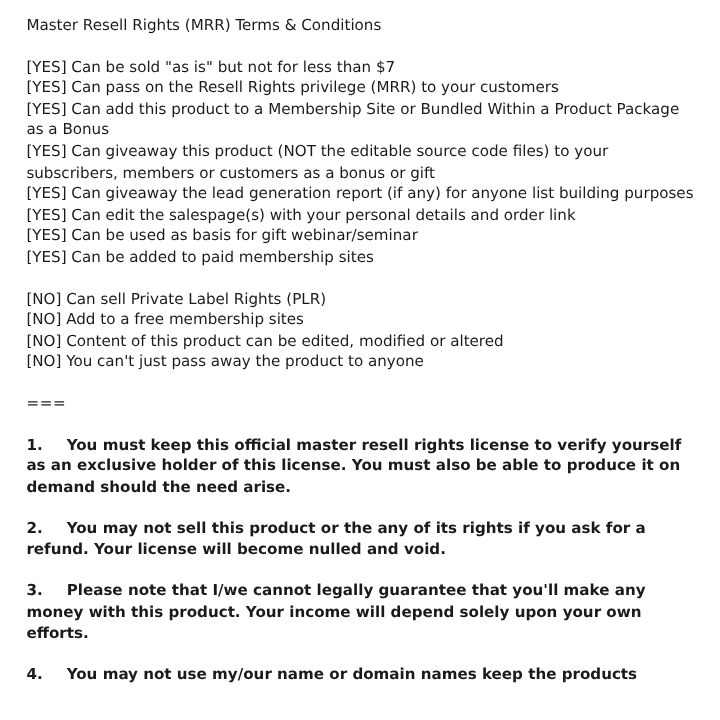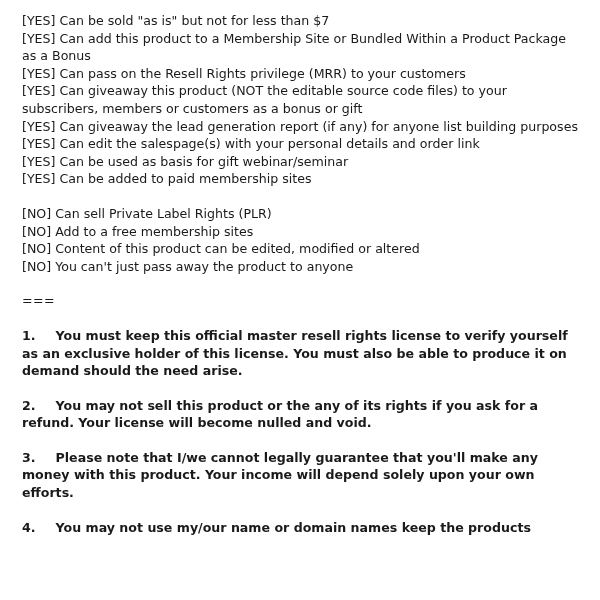--- a/index.html
+++ b/index.html
@@ -52,25 +52,26 @@
   .gap-sp {
     display: inline-block;
     width: 20px;
   }
 </style>
 </head>
 <body>
 
 <div id="doc">
 
+  <p class="title">Master Resell Rights (MRR) Terms &amp; Conditions</p>
 
   <div class="block">
     <p class="line">[YES] Can be sold "as is" but not for less than $7</p>
+    <p class="line">[YES] Can pass on the Resell Rights privilege (MRR) to your customers</p>
     <p class="line">[YES] Can add this product to a Membership Site or Bundled Within a Product Package as a Bonus</p>
-    <p class="line">[YES] Can pass on the Resell Rights privilege (MRR) to your customers</p>
     <p class="line">[YES] Can giveaway this product (NOT the editable source code files) to your subscribers, members or customers as a bonus or gift</p>
     <p class="line">[YES] Can giveaway the lead generation report (if any) for anyone list building purposes</p>
     <p class="line">[YES] Can edit the salespage(s) with your personal details and order link</p>
     <p class="line">[YES] Can be used as basis for gift webinar/seminar</p>
     <p class="line">[YES] Can be added to paid membership sites</p>
   </div>
 
   <div class="block">
     <p class="line">[NO] Can sell Private Label Rights (PLR)</p>
     <p class="line">[NO] Add to a free membership sites</p>

